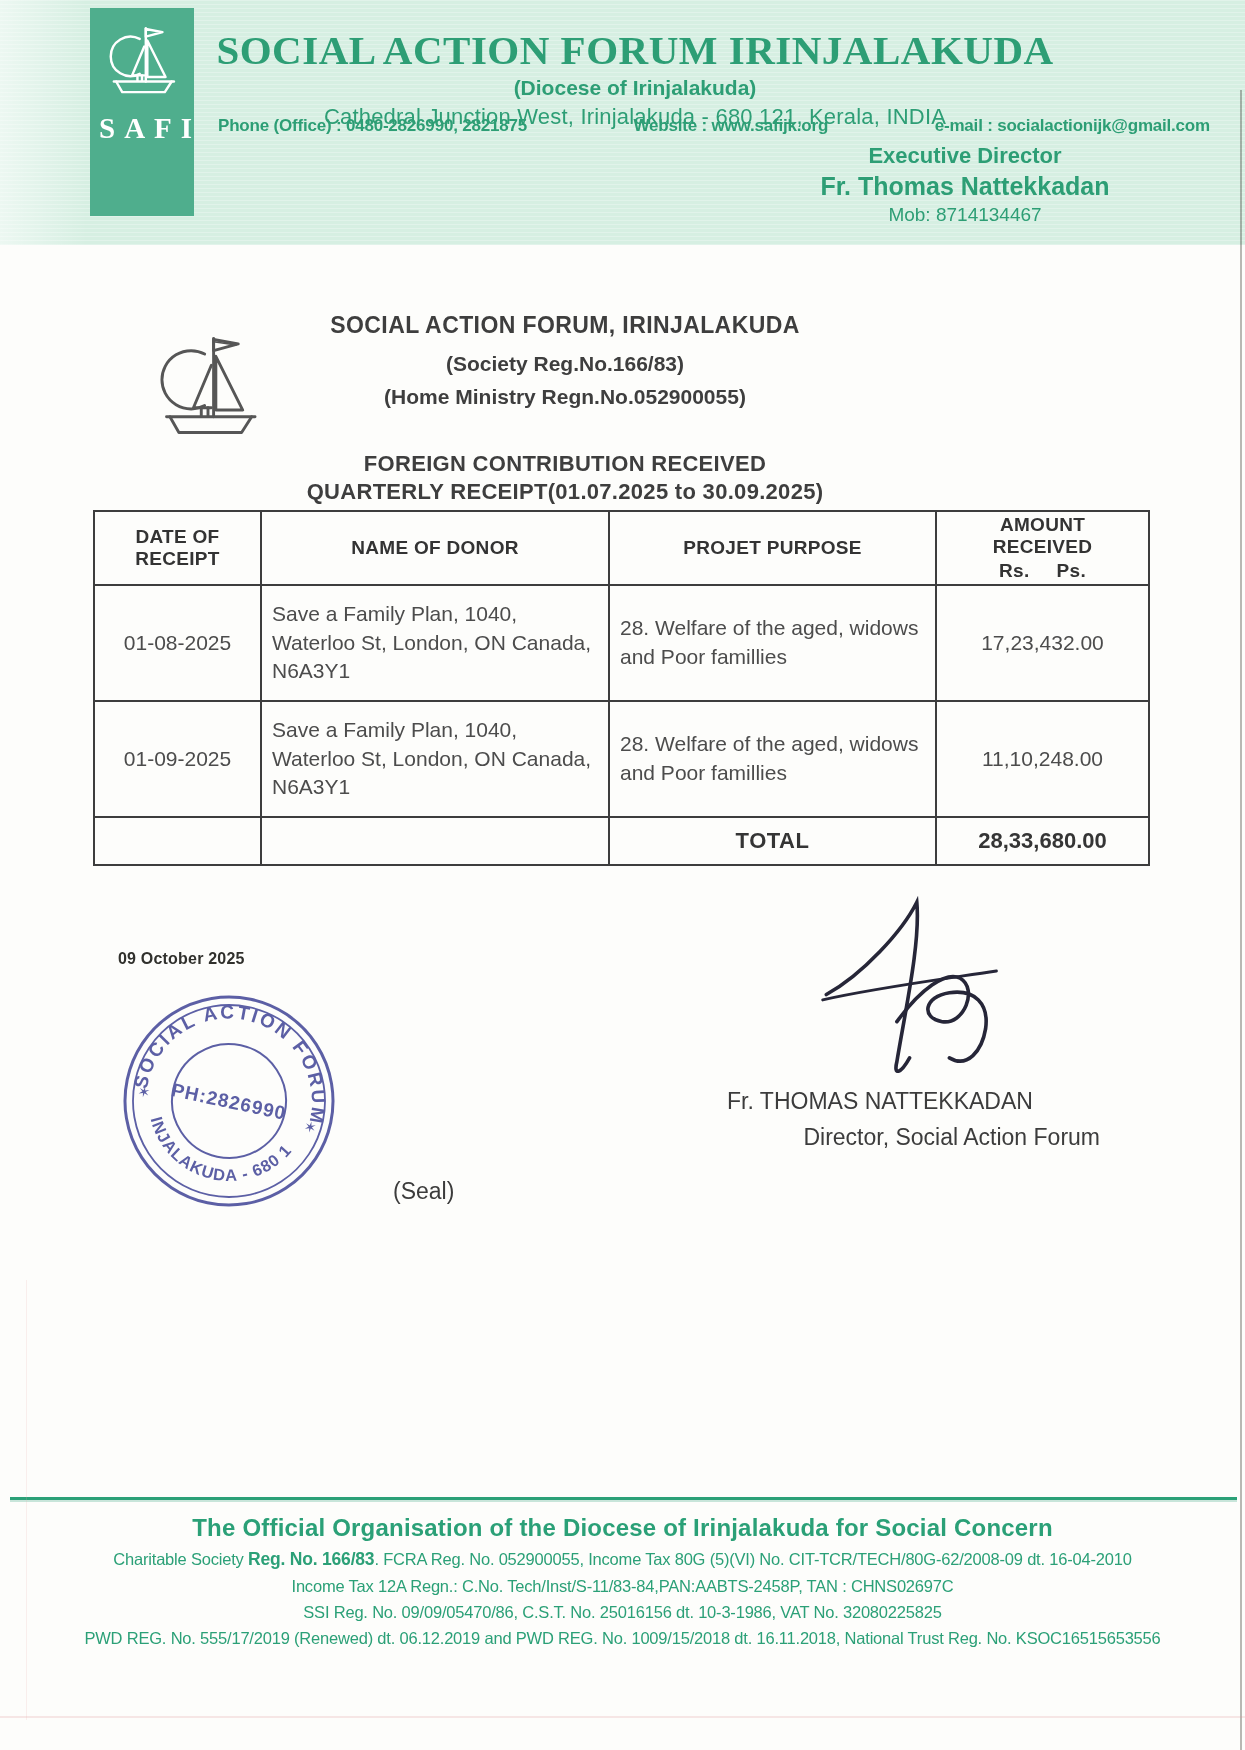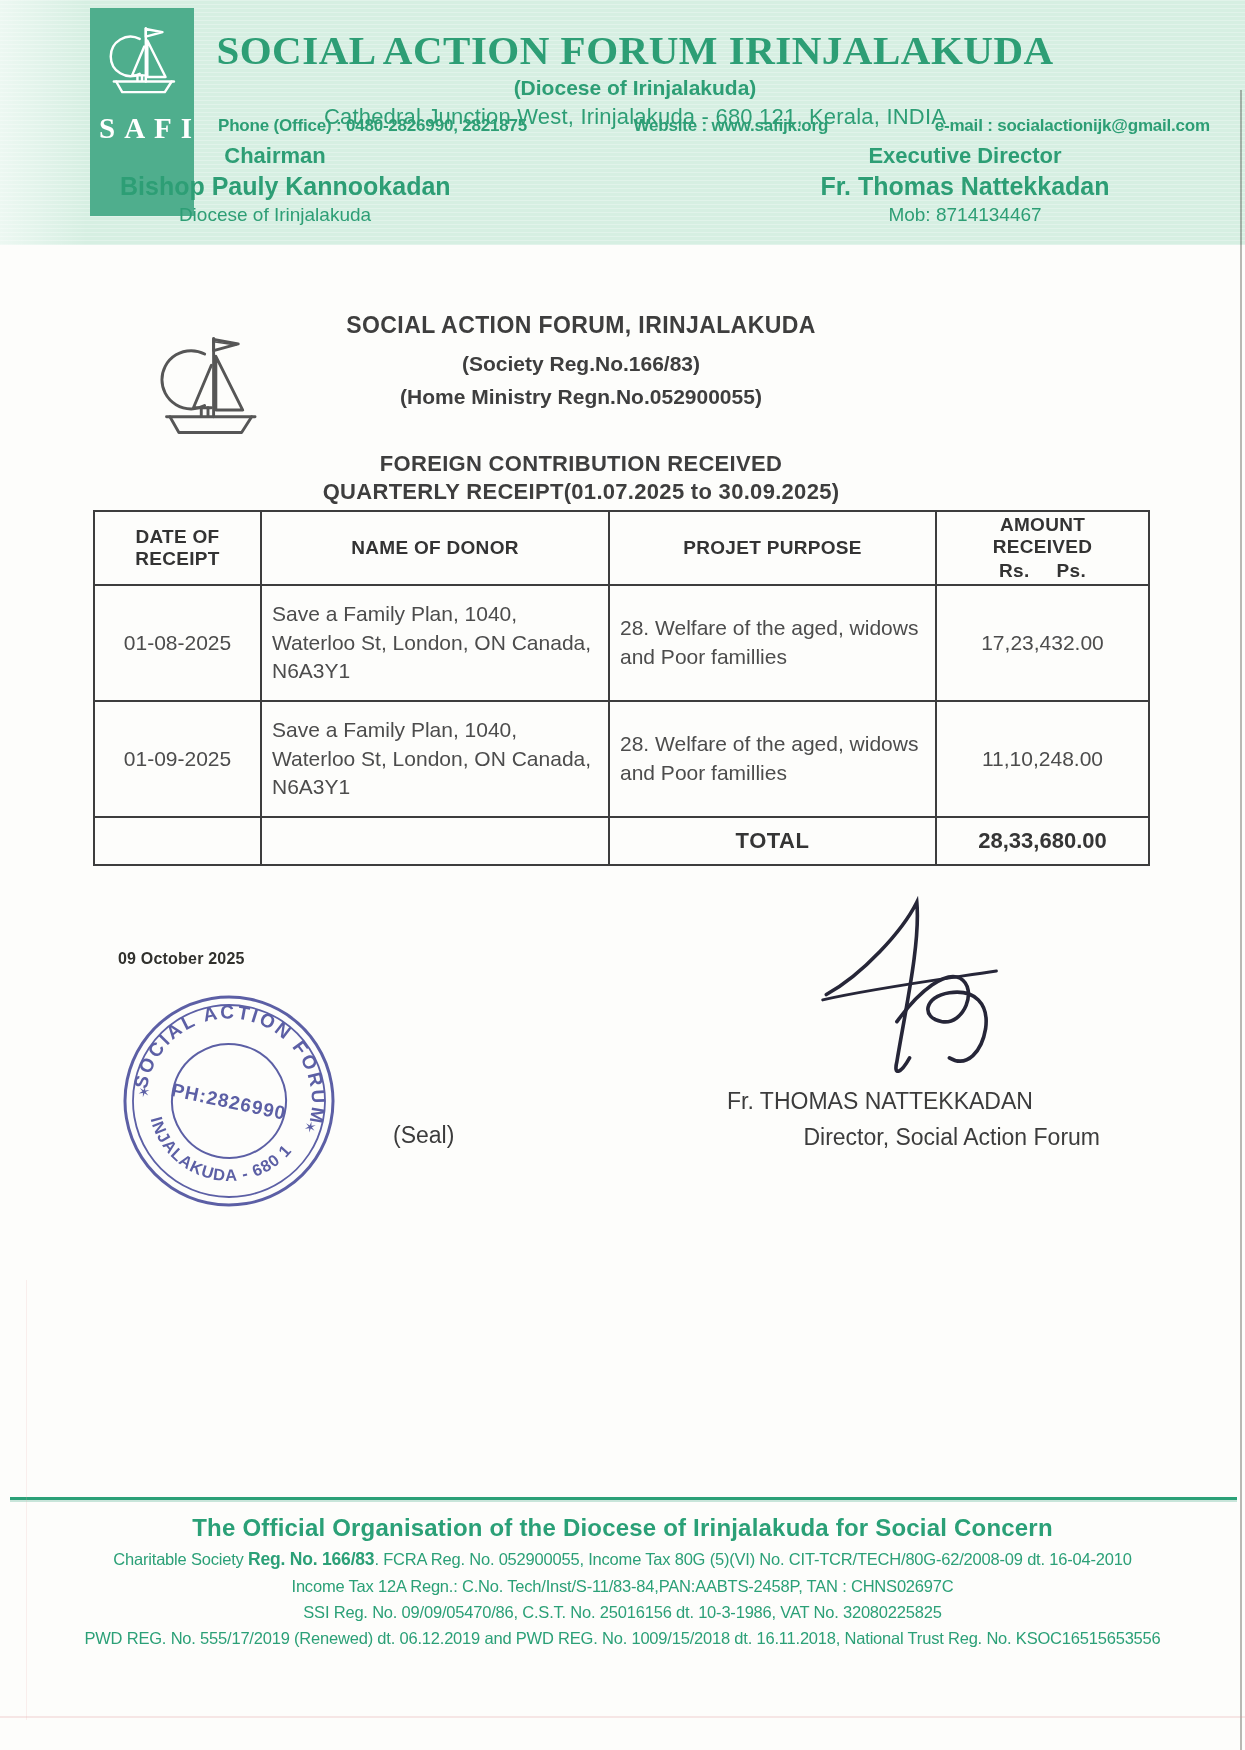--- a/index.html
+++ b/index.html
@@ -40,21 +40,21 @@
   }
   .officer{position:absolute; text-align:center; color:#2d9e75;}
   .officer .role{font-size:22px; font-weight:bold;}
   .officer .person{font-size:25px; font-weight:bold; margin-top:3px; white-space:nowrap;}
   .officer .sub{font-size:19px; margin-top:3px;}
   .chairman-block{left:120px; top:143px; width:310px;}
   .director-block{left:790px; top:143px; width:350px;}
 
   
   .emblem-bw{position:absolute; left:152px; top:322px;}
-  .rh{position:absolute; left:16px; width:1130px; text-align:center; color:#3e3e3e; font-weight:bold;}
+  .rh{position:absolute; left:0; width:1130px; text-align:center; color:#3e3e3e; font-weight:bold;}
   .rh1{top:312px; font-size:23px; letter-spacing:.4px;}
   .rh2{top:352px; font-size:21px;}
   .rh3{top:385px; font-size:21px;}
   .rh4{top:423px; font-size:22px; letter-spacing:.3px;margin-top:28px;}
   .rh5{top:455px; font-size:22px; letter-spacing:.3px;margin-top:24px;}
 
   
   table.fc-table{
     position:absolute; left:93px; top:510px; width:1055px;
     border-collapse:collapse; table-layout:fixed;
@@ -71,21 +71,21 @@
   .cell-date{text-align:center;}
   .cell-amount{text-align:center; padding-right:14px;}
   .total-row td{height:46px; font-weight:bold; color:#353535; font-size:22px;}
   .total-label{text-align:center; letter-spacing:.5px;}
 
   
   .sig-date{position:absolute; left:118px; top:950px; font-size:16px; font-weight:bold; color:#30302c; letter-spacing:.2px;}
   .signature{position:absolute; left:815px; top:895px;}
   .sig-name{position:absolute; left:660px; top:1088px; width:440px; text-align:center; font-size:23px; color:#3c3c3c;}
   .sig-role{position:absolute; left:660px; top:1124px; width:440px; text-align:right; font-size:23px; color:#3c3c3c;}
-  .seal-label{position:absolute; left:393px; top:1122px; font-size:23px; color:#3c3c3c;}
+  .seal-label{position:absolute; left:393px; top:1178px; font-size:23px; color:#3c3c3c;}
 
   
   .stamp{position:absolute; left:116px; top:988px; opacity:.9;}
 
   
   .footer{position:absolute; left:0; top:1497px; width:1245px; color:#2ba077; text-align:center;}
   .footer .rule{height:3px; background:#2ba077; margin:0 8px 14px 10px; box-shadow:0 2px 0 rgba(43,160,119,.25);}
   .f1{font-size:24px; font-weight:bold; letter-spacing:.2px;}
   .f-small{font-size:16.5px; margin-top:7px; letter-spacing:-.2px; white-space:nowrap;}
   .f-small b{font-size:17.5px;}
@@ -122,25 +122,20 @@
       <div class="diocese">(Diocese of Irinjalakuda)</div>
       <div class="address">Cathedral Junction West, Irinjalakuda - 680 121, Kerala, INDIA</div>
     </div>
 
     <div class="contact-row">
       <span>Phone (Office) : 0480-2826990, 2821875</span>
       <span>Website : www.safijk.org</span>
       <span>e-mail : socialactionijk@gmail.com</span>
     </div>
 
-    <div class="officer chairman-block">
-      <div class="role">Chairman</div>
-      <div class="person">Bishop Pauly Kannookadan</div>
-      <div class="sub">Diocese of Irinjalakuda</div>
-    </div>
 
     <div class="officer director-block">
       <div class="role">Executive Director</div>
       <div class="person">Fr. Thomas Nattekkadan</div>
       <div class="sub">Mob: 8714134467</div>
     </div>
   </header>
 
   <svg class="emblem-bw" width="112" height="138" viewBox="0 0 100 110">
     <g stroke="#565656" fill="none" stroke-width="2.6" stroke-linecap="round" stroke-linejoin="round">

